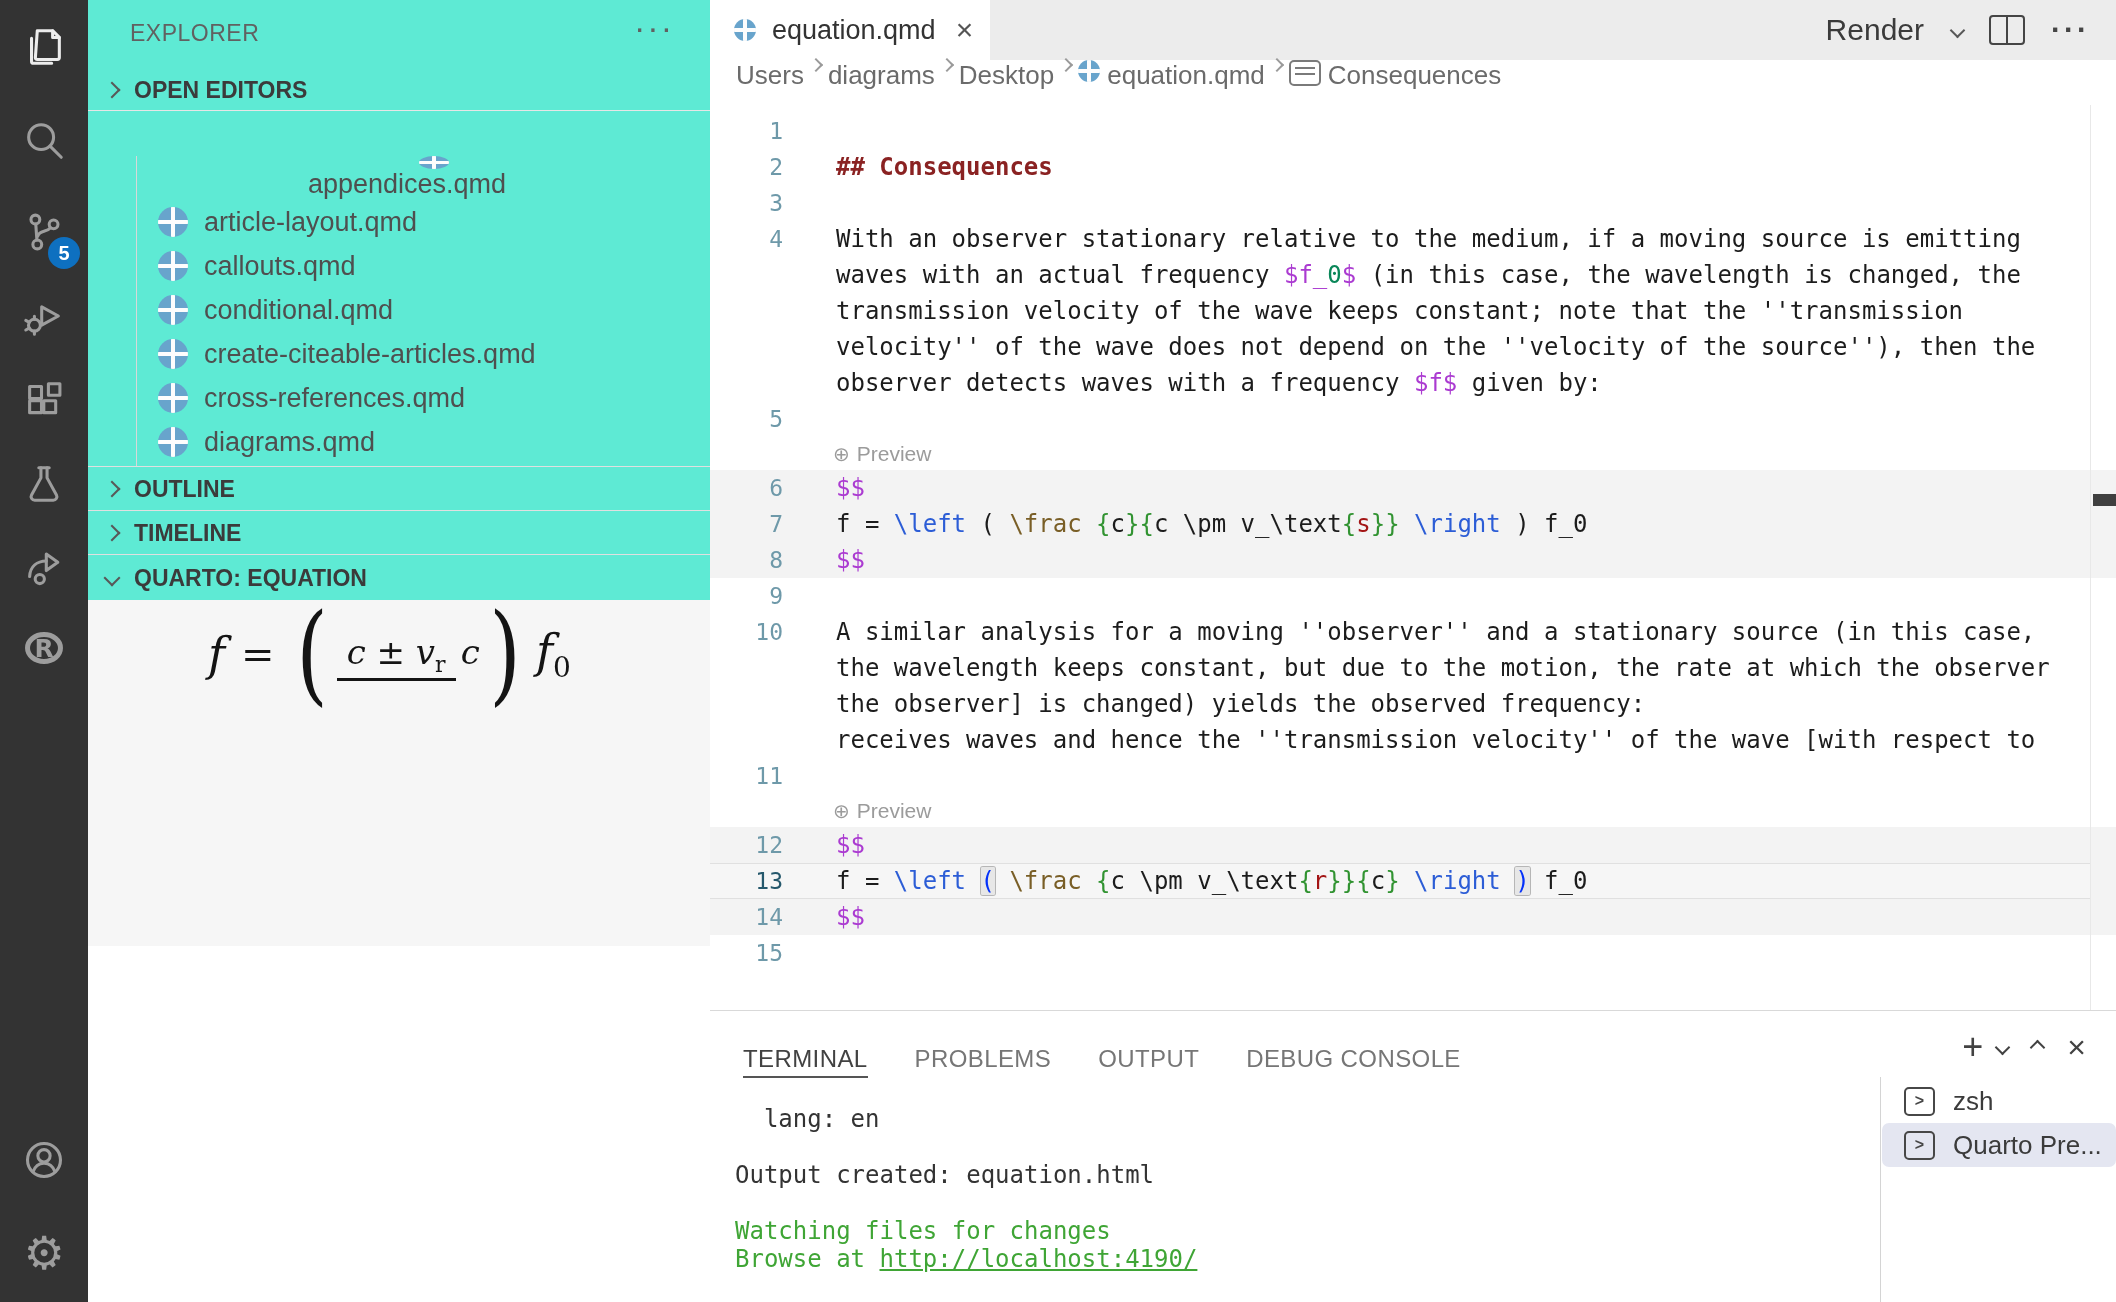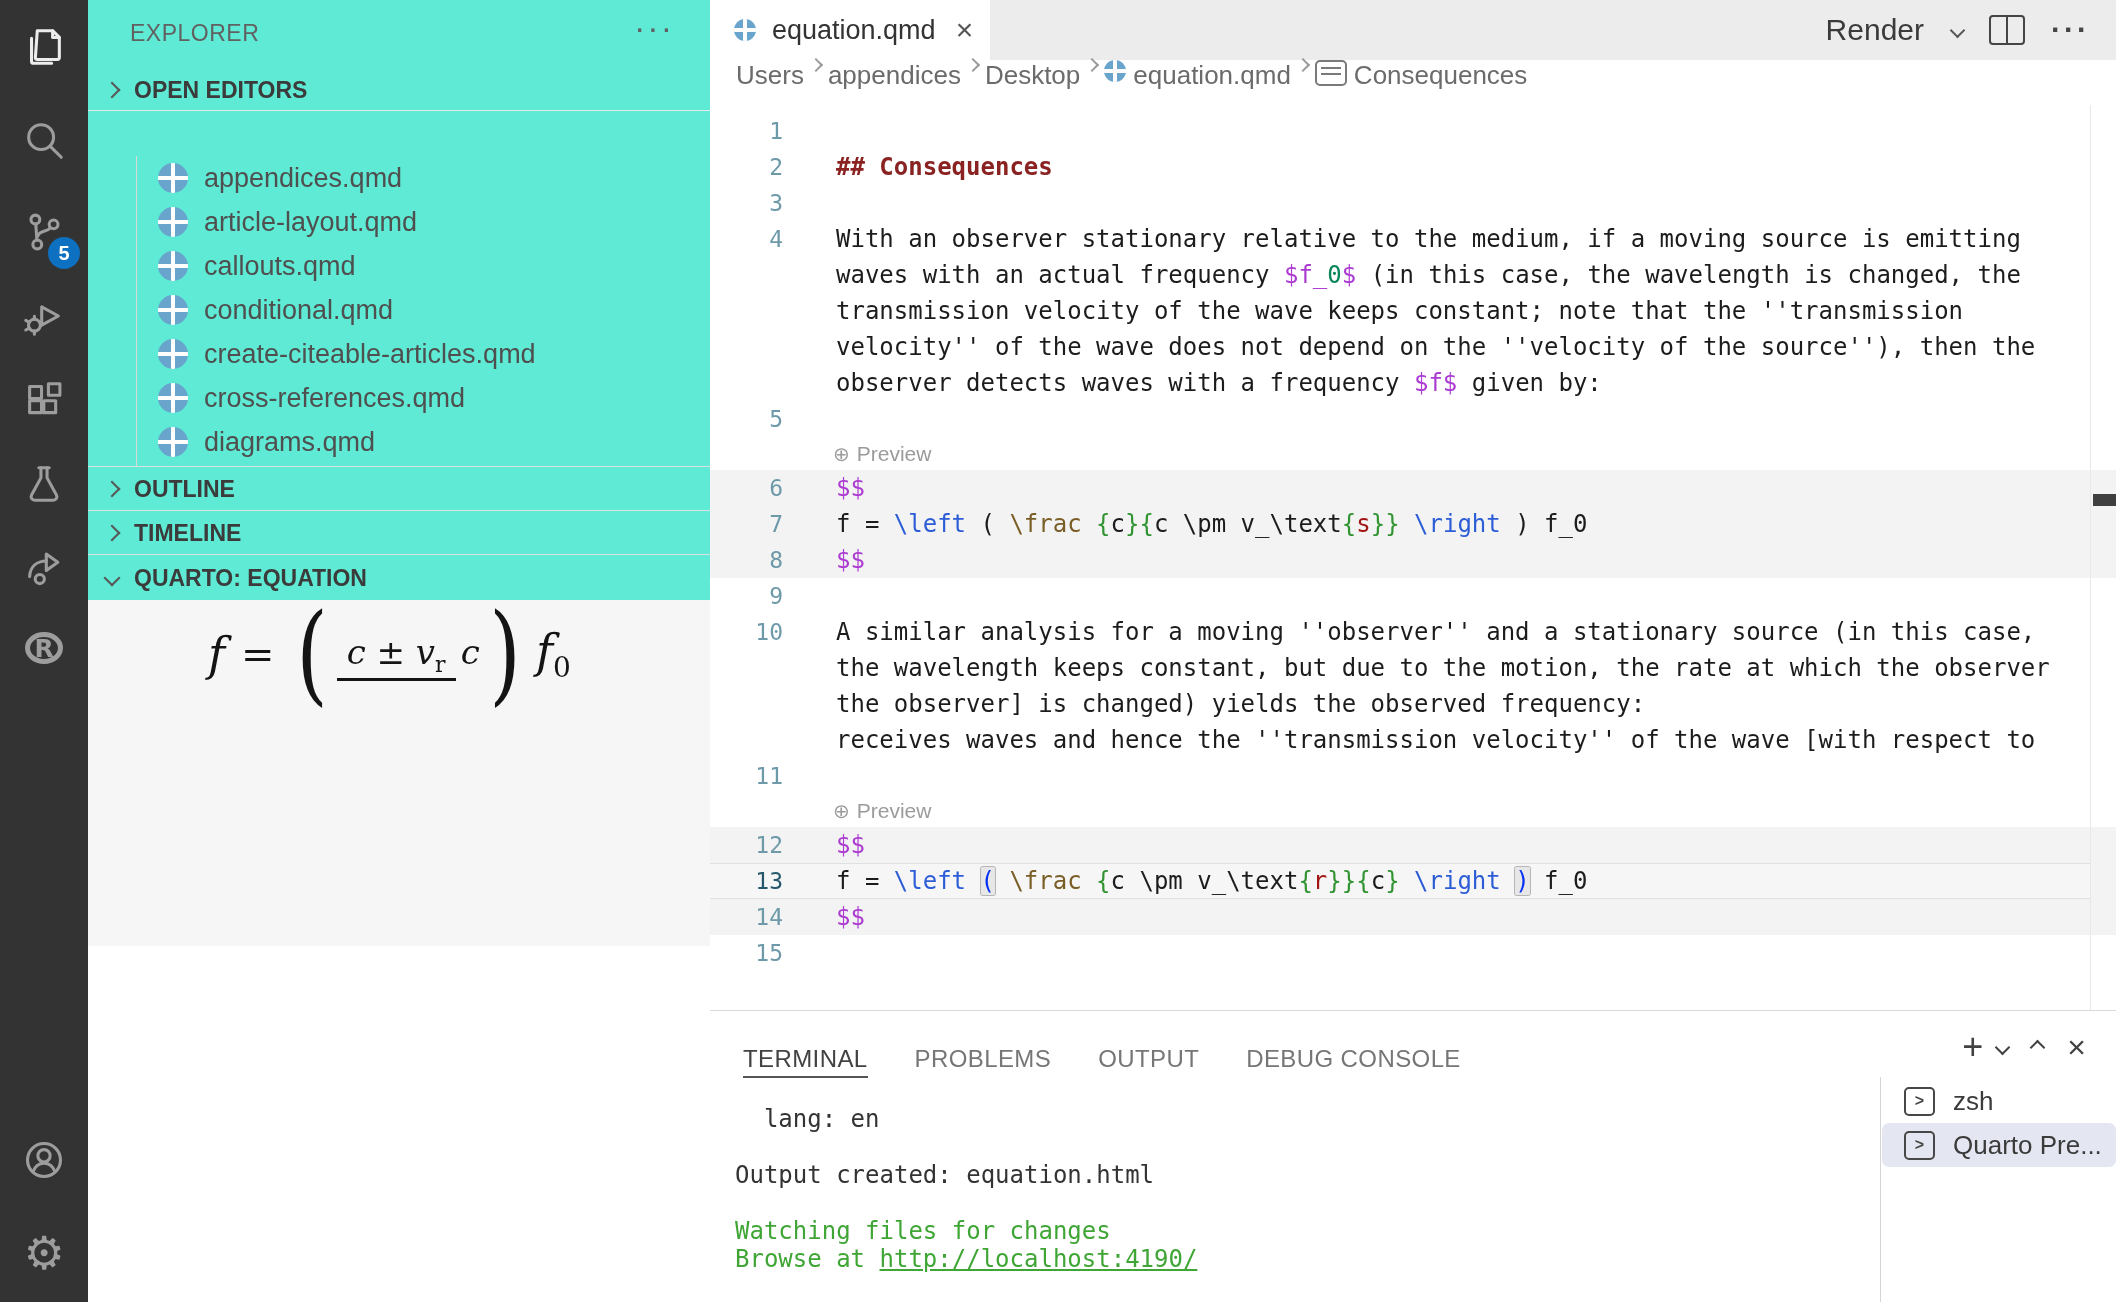--- a/index.html
+++ b/index.html
@@ -190,21 +190,21 @@
   <div class="s-title">EXPLORER</div>
   <div class="s-dots">···</div>
 
   <div class="s-row" style="top:70px;height:40px;border-bottom:1px solid #e6e6e6">
     <span class="chev r"></span>
     <span>OPEN EDITORS</span>
   </div>
 
 
   <div id="file-list">
-      <div class="file-row" style="top: 156px;">
+      <div class="file-row" style="top: 156px; flex-direction: column;">
         <span class="qicon" style="width: 30px; height: 30px;">
           <i class="qv"></i>
           <i class="qh"></i>
         </span>
         <span class="fname">appendices.qmd</span>
       </div>
       <div class="file-row" style="top: 200px;">
         <span class="qicon" style="width: 30px; height: 30px;">
           <i class="qv"></i>
           <i class="qh"></i>
@@ -293,21 +293,21 @@
         <span class="chev d"></span>
       </span>
       <span class="spliticon"></span>
       <span class="dots">···</span>
     </div>
   </div>
 
   <div id="crumbs">
       <span>Users</span>
       <span class="chev r"></span>
-      <span>appendices</span>
+      <span>diagrams</span>
       <span class="chev r"></span>
       <span>Desktop</span>
       <span class="chev r"></span>
       <span class="qicon" style="width: 22px; height: 22px;">
         <i class="qv"></i>
         <i class="qh"></i>
       </span>
       <span>equation.qmd</span>
       <span class="chev r"></span>
       <span class="symicon"></span>

